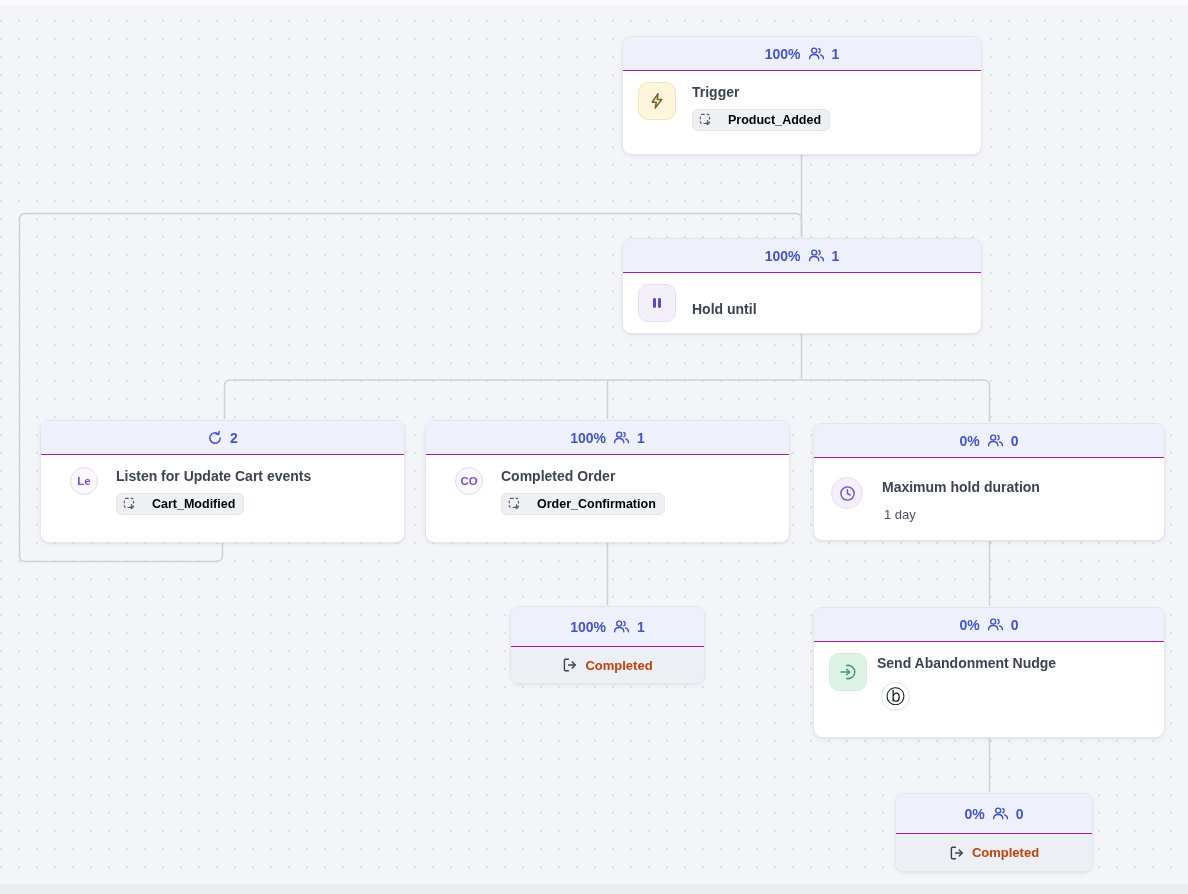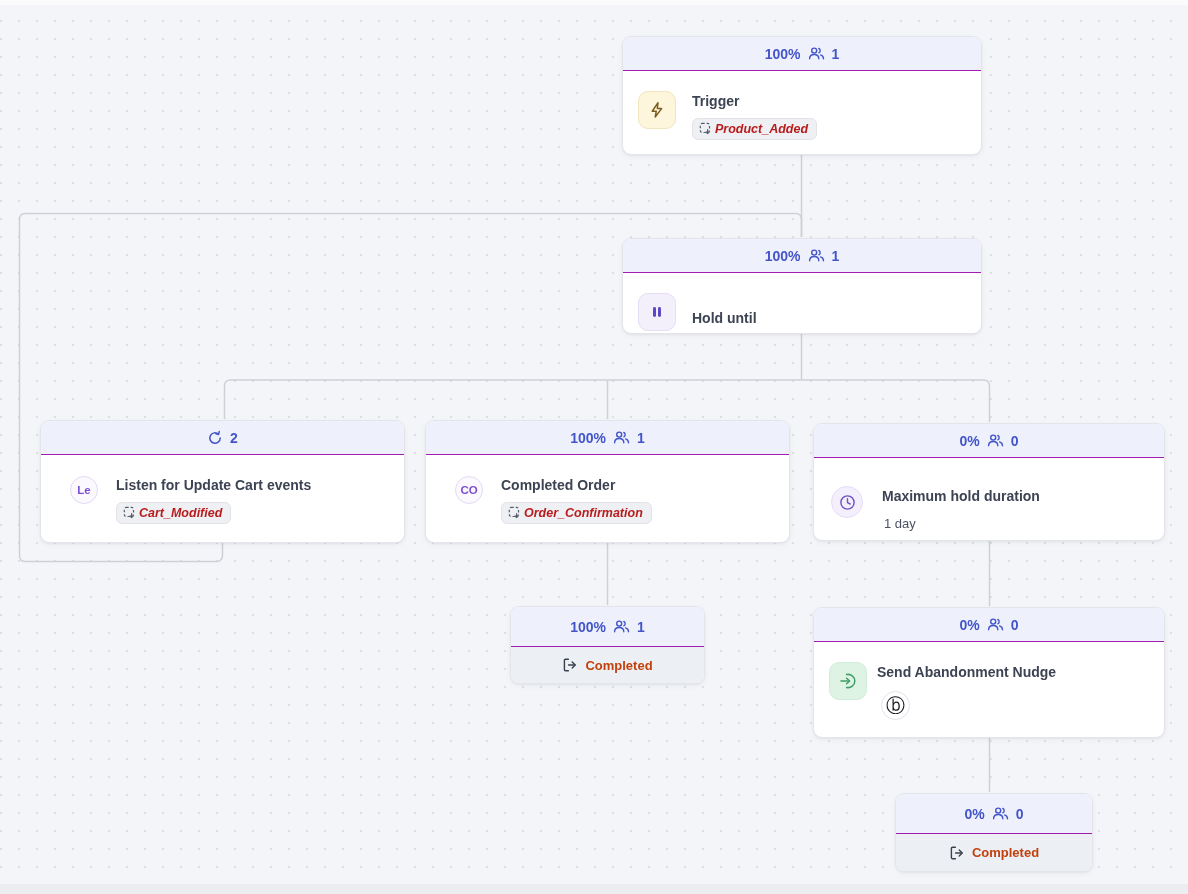--- a/index.html
+++ b/index.html
@@ -20,30 +20,30 @@
     display:flex;flex-direction:column;box-sizing:border-box;
   }
   .node-header{
     background:#eef1fb;border-bottom:1px solid #a21caf;border-radius:8px 8px 0 0;
     color:#4355c9;font-size:14px;font-weight:700;
     display:flex;align-items:center;justify-content:center;gap:7px;
     flex:0 0 auto;height:33px;
   }
   .node-header svg{display:block;}
   .node-body{
-    display:flex;align-items:flex-start;gap:16px;padding:20px 15px;flex:1 1 auto;
+    display:flex;align-items:flex-start;gap:16px;padding:11px 15px;flex:1 1 auto;
   }
   .node-body.center-v{align-items:center;}
   .col{display:flex;flex-direction:column;align-items:flex-start;}
   .title{color:#3c4353;font-size:14px;font-weight:700;line-height:1.2;margin-top:2px;}
   .subtitle{color:#4b5263;font-size:13px;font-weight:400;margin-top:11px;margin-left:2px;}
   .badge{
-    display:inline-flex;align-items:center;gap:3px;margin-top:8px;
+    display:inline-flex;align-items:center;gap:16px;margin-top:8px;
     background:#eef0f4;border:1px solid #e2e4ea;border-radius:6px;
-    padding:3px 8px 3px 6px;color:#b91c1c;font-size:12.5px;font-weight:700;font-style:italic;
+    padding:3px 8px 3px 6px;color:#000000;font-size:12.5px;font-weight:700;
   }
   .icon-sq{width:36px;height:36px;border-radius:10px;display:flex;align-items:center;justify-content:center;flex:0 0 auto;}
   .icon-bolt{background:#fdf6dc;border:1px solid #f0e5bd;}
   .icon-pause{background:#f4f0fb;border:1px solid #e6ddf6;}
   .icon-enter{background:#def3e4;border:1px solid #d2ecdb;}
   .icon-circ{width:30px;height:30px;border-radius:50%;display:flex;align-items:center;justify-content:center;flex:0 0 auto;}
   .icon-clock{background:#f4effc;border:1px solid #e7dcf7;margin-left:2px;}
   .avatar{
     width:26px;height:26px;border-radius:50%;background:#fbf9fe;border:1px solid #e3d9f5;
     color:#7c4fd4;font-size:11.5px;font-weight:700;

